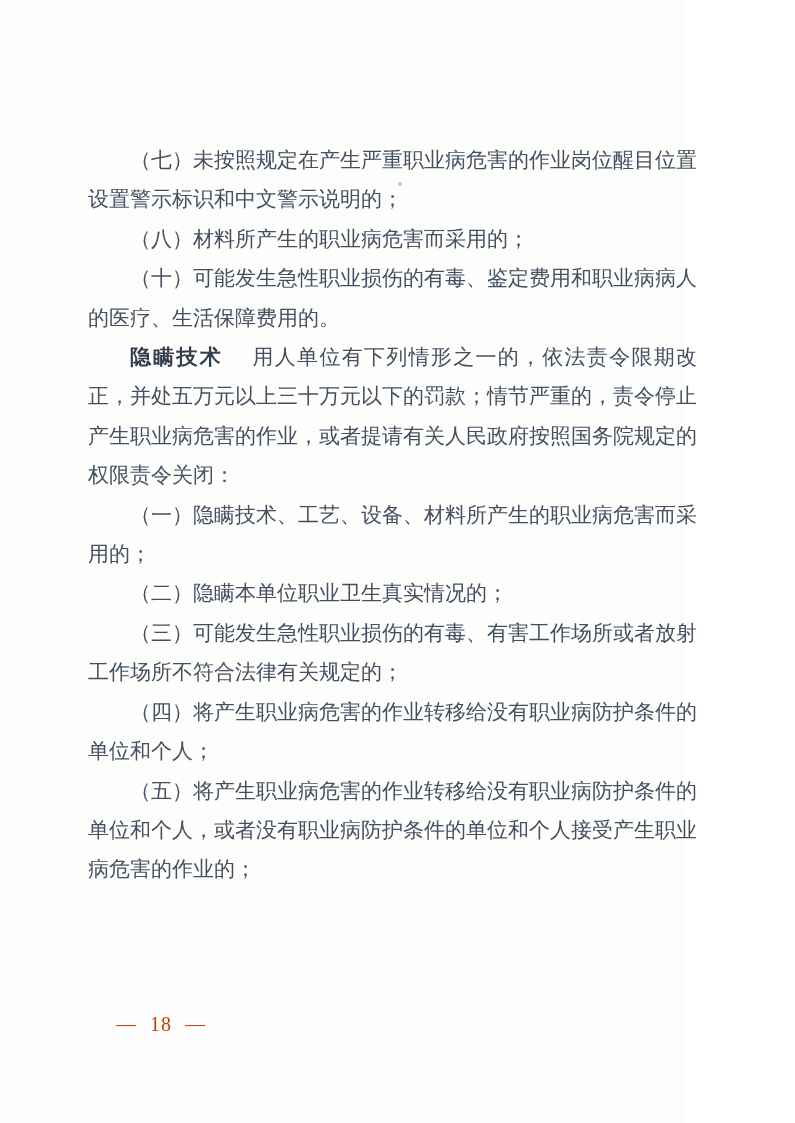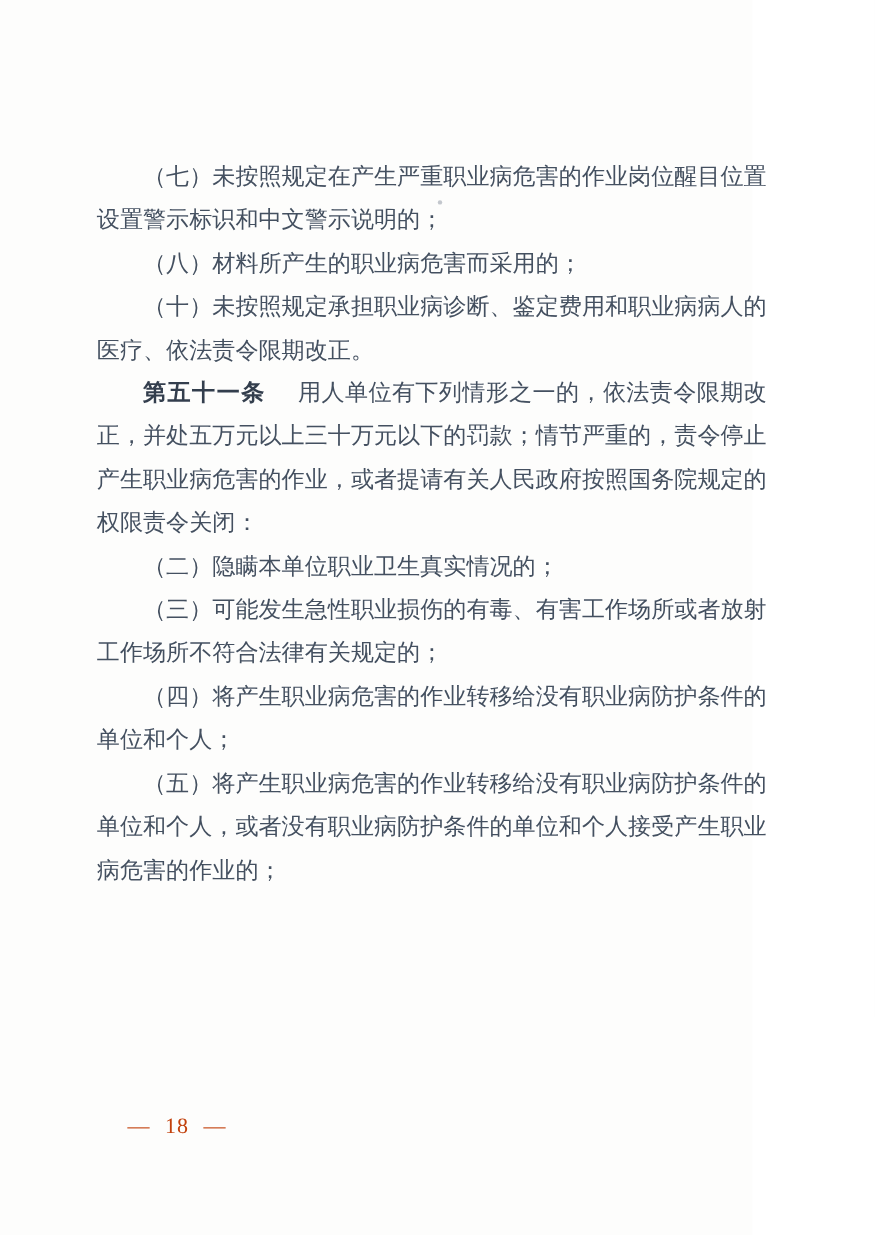--- a/index.html
+++ b/index.html
@@ -61,22 +61,23 @@
   }
 </style>
 </head>
 <body>
 
 <div class="page">
 
   <div class="doc">
     <p>（七）未按照规定在产生严重职业病危害的作业岗位醒目位置设置警示标识和中文警示说明的；</p>
     <p>（八）材料所产生的职业病危害而采用的；</p>
-    <p>（十）未按照规定承担职业病诊断、鉴定费用和职业病病人的医疗、依法责令限期改正。</p>
-    <p><span class="article-label">第五十一条</span><span>用人单位有下列情形之一的，依法责令限期改正，并处五万元以上三十万元以下的罚款；情节严重的，责令停止产生职业病危害的作业，或者提请有关人民政府按照国务院规定的权限责令关闭：</span></p>
+    <p>（十）可能发生急性职业损伤的有毒、鉴定费用和职业病病人的医疗、生活保障费用的。</p>
+    <p><span class="article-label">隐瞒技术</span><span>用人单位有下列情形之一的，依法责令限期改正，并处五万元以上三十万元以下的罚款；情节严重的，责令停止产生职业病危害的作业，或者提请有关人民政府按照国务院规定的权限责令关闭：</span></p>
+    <p>（一）隐瞒技术、工艺、设备、材料所产生的职业病危害而采用的；</p>
     <p>（二）隐瞒本单位职业卫生真实情况的；</p>
     <p>（三）可能发生急性职业损伤的有毒、有害工作场所或者放射工作场所不符合法律有关规定的；</p>
     <p>（四）将产生职业病危害的作业转移给没有职业病防护条件的单位和个人；</p>
     <p>（五）将产生职业病危害的作业转移给没有职业病防护条件的单位和个人，或者没有职业病防护条件的单位和个人接受产生职业病危害的作业的；</p>
   </div>
 
   <div class="scan-dot"></div>
 
   <div class="page-footer">— 18 —</div>
 

